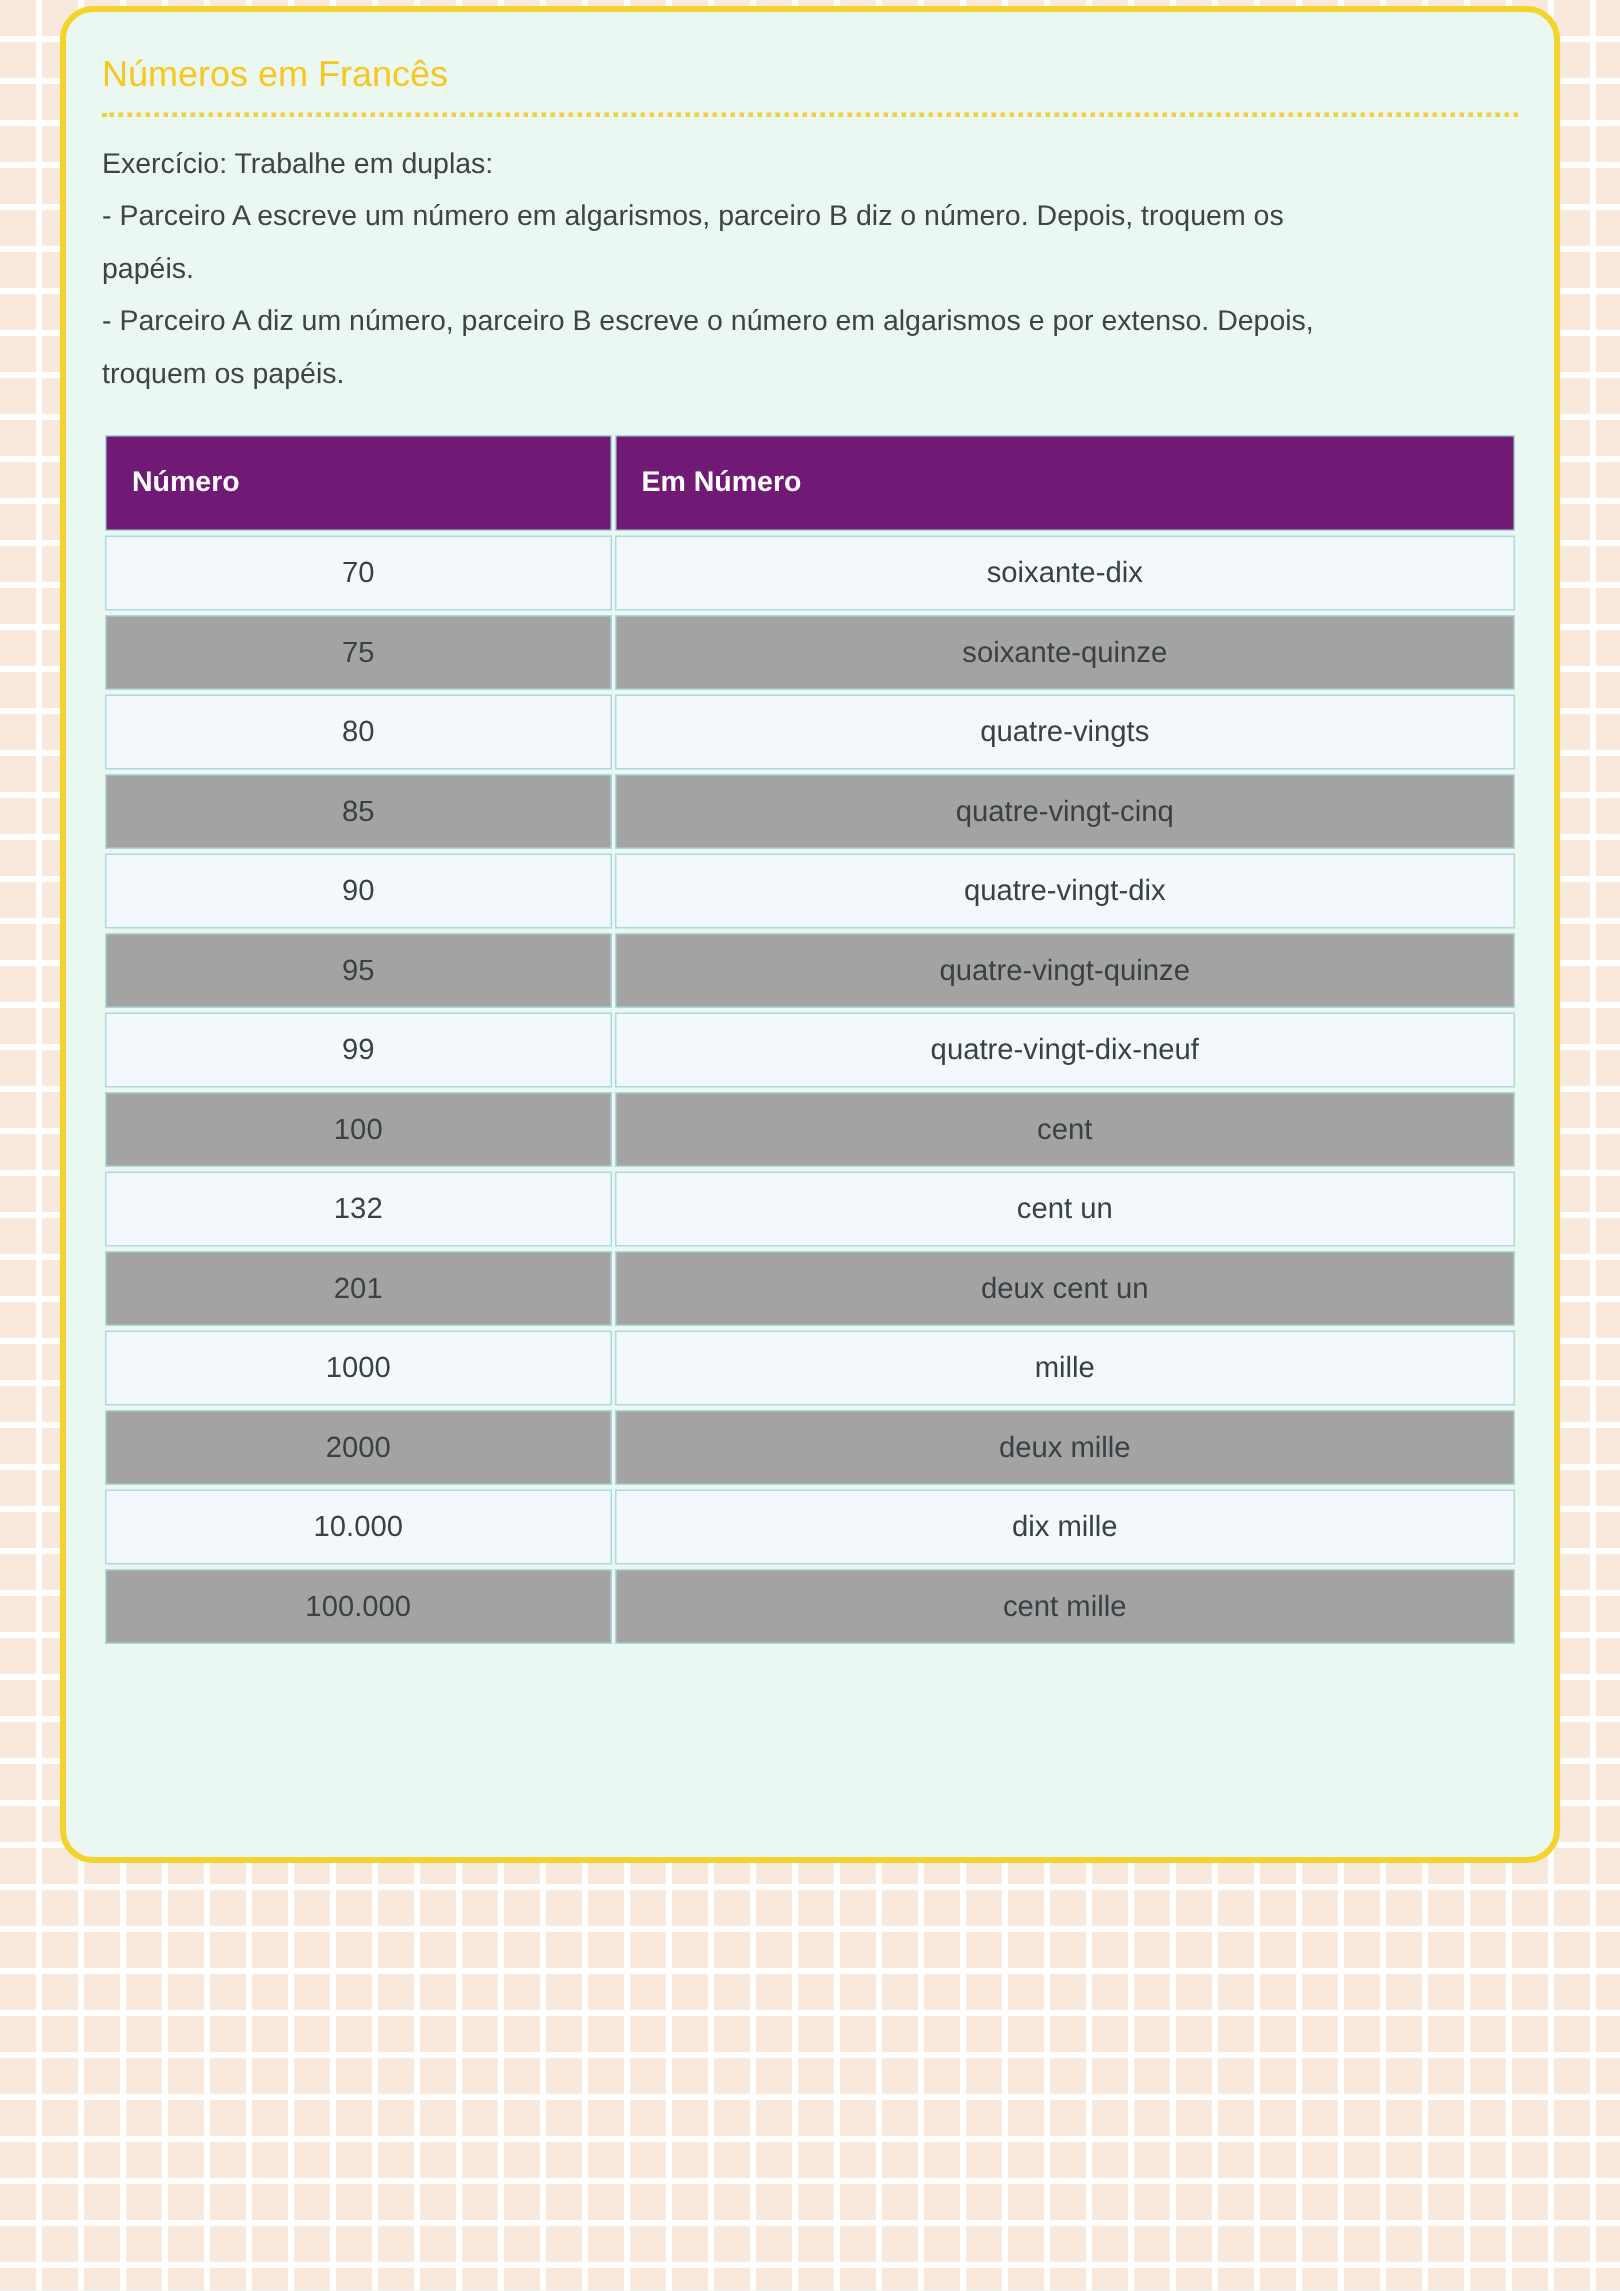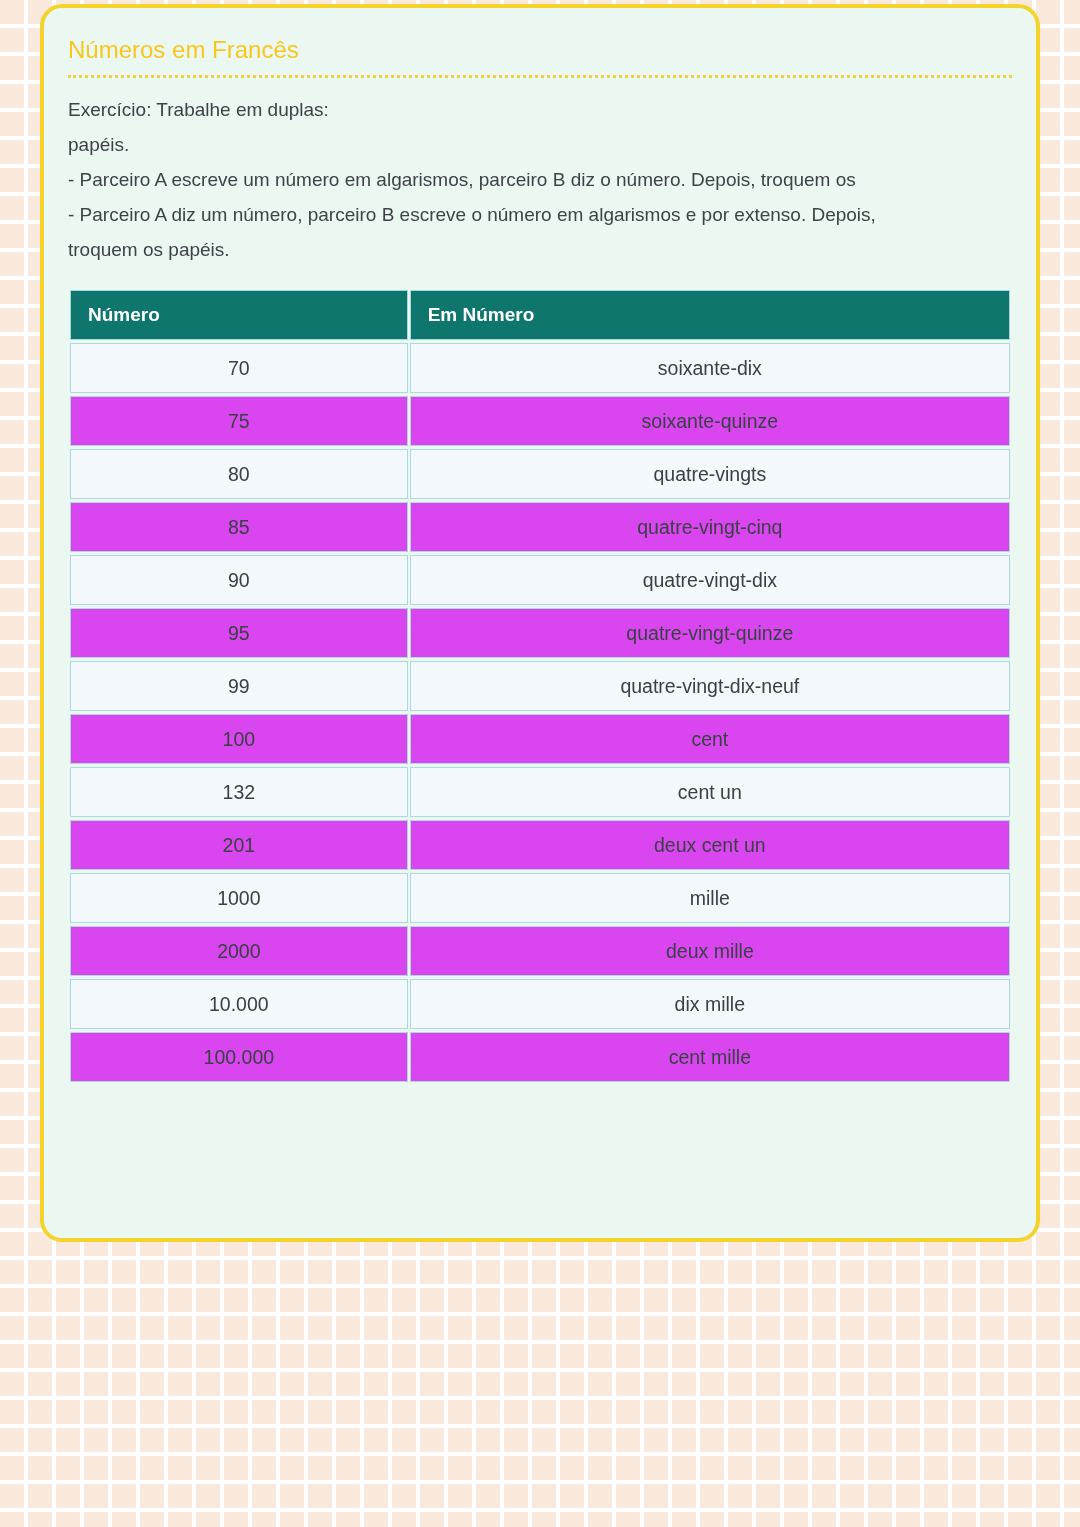--- a/index.html
+++ b/index.html
@@ -43,52 +43,52 @@
   }
   .instruction-line { min-height: 35px; }
 
   table.numbers {
     width: 100%;
     margin-top: 20px;
     border-collapse: separate;
     border-spacing: 2px 3px;
   }
   table.numbers th {
-    background: #0f766e;
+    background: #701a75;
     border: 1px solid #a4d6db;
     color: #ffffff;
     font-size: 19px;
     font-weight: bold;
     text-align: left;
     padding: 0 0 0 17px;
-    height: 50px;
+    height: 64px;
   }
   table.numbers td {
     border: 1px solid #abd9dd;
     height: 50px;
     text-align: center;
     vertical-align: middle;
     font-size: 19.5px;
     color: #3a4144;
-    background: #d946ef;
+    background: #a3a3a3;
   }
   table.numbers tr:nth-child(odd) td { background: #f2f8fb; }
   th.col-number, td.col-number { width: 36%; }
 </style>
 </head>
 <body>
 
 <div class="card">
 
   <h1 class="page-title">Números em Francês</h1>
 
   <div class="instructions">
       <div class="instruction-line">Exercício: Trabalhe em duplas:</div>
+      <div class="instruction-line">- Parceiro A escreve um número em algarismos, parceiro B diz o número. Depois, troquem os</div>
       <div class="instruction-line">papéis.</div>
-      <div class="instruction-line">- Parceiro A escreve um número em algarismos, parceiro B diz o número. Depois, troquem os</div>
       <div class="instruction-line">- Parceiro A diz um número, parceiro B escreve o número em algarismos e por extenso. Depois,</div>
       <div class="instruction-line">troquem os papéis.</div>
     </div>
 
   <table class="numbers">
     <thead>
       <tr>
         <th class="col-number">Número</th>
         <th class="col-french">Em Número</th>
       </tr>

